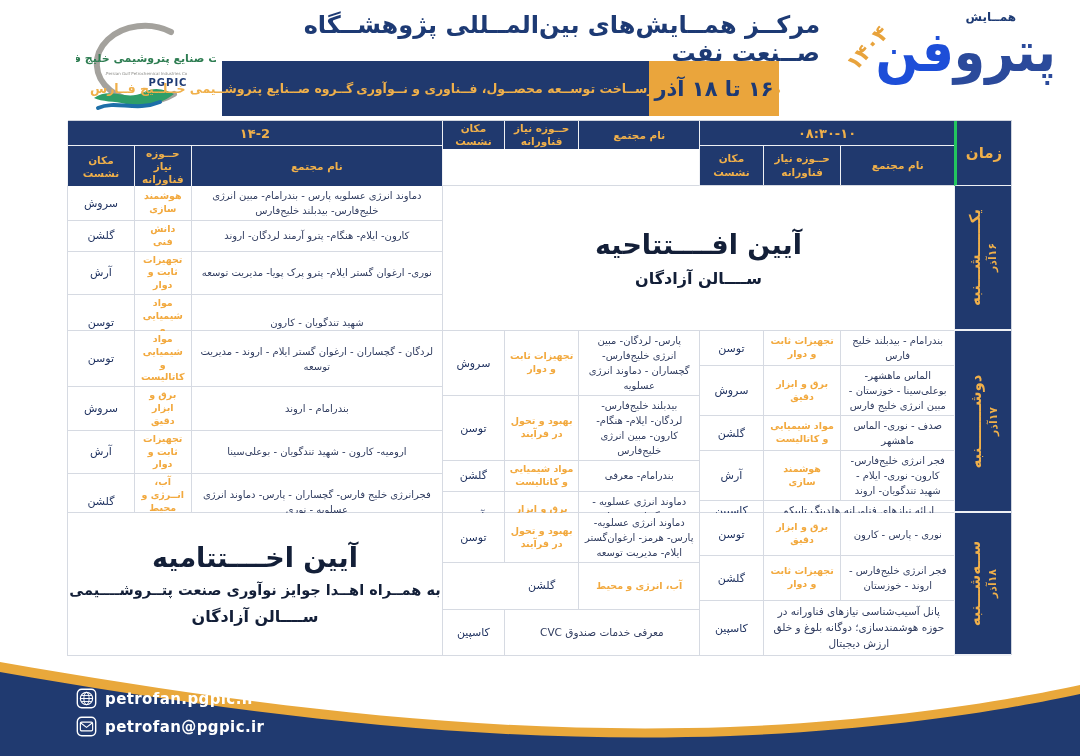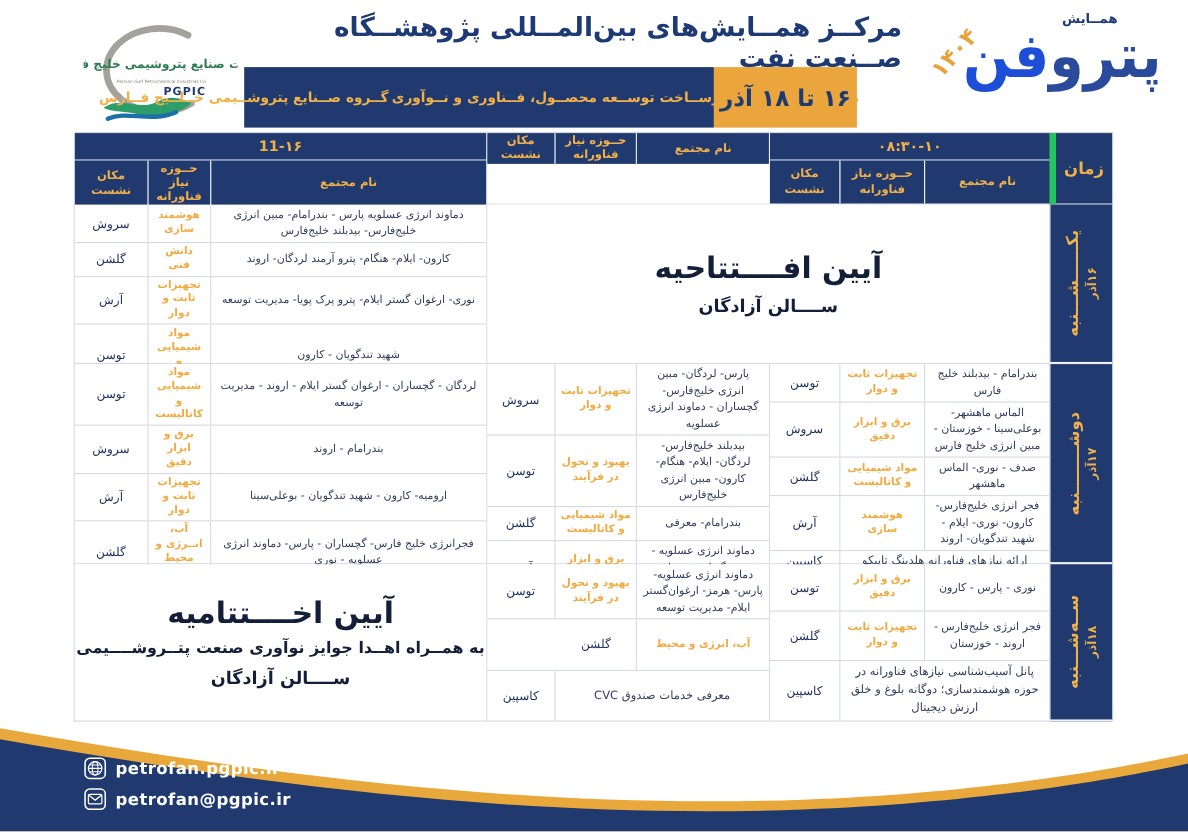--- a/index.html
+++ b/index.html
@@ -46,21 +46,21 @@
   .schedule {
     left:68px; top:120px; width:944px; height:535px;
     display:grid; direction:rtl;
     grid-template-columns:57px 255px 257px 375px;
     grid-template-rows:65px 145px 182px 143px;
     border:1px solid #cfd4de; background:#fff;
   }
   .ncell { background:#20396e; }
   .corner { grid-area:1/1; display:flex; align-items:center; justify-content:center;
             color:#f0b04a; font-size:15px; font-weight:bold;
-            border-left:6px solid #22c55e; border-bottom:1px solid #eef0f4; }
+            border-left:3px solid #22c55e; border-bottom:1px solid #eef0f4; }
   .hb { display:grid; grid-template-rows:25px 1fr; border-left:1px solid #eef0f4; border-bottom:1px solid #d6dae2; }
   .hb1 { grid-area:1/2; } .hb2 { grid-area:1/3; } .hb3 { grid-area:1/4; }
   .hb .time { grid-column:1/-1; background:#20396e; display:flex; align-items:center; justify-content:center;
               color:#f0b04a; font-weight:bold; font-size:13px; direction:ltr; unicode-bidi:bidi-override;
               border-bottom:1px solid #eef0f4; }
   .hb .cols { display:grid; }
   .hb1 .cols { grid-template-columns:113fr 78fr 64fr; }
   .hb2 .cols { grid-template-columns:120fr 75fr 62fr; }
   .hb3 .cols { grid-template-columns:251fr 57fr 67fr; }
   .hb .cols div { background:#20396e; display:flex; align-items:center; justify-content:center; text-align:center;
@@ -148,21 +148,21 @@
     </div>
   </div>
   <div class="hb hb2">
     <div class="cols">
       <div>نام مجتمع</div>
       <div>حــوزه نیاز فناورانه</div>
       <div>مکان نشست</div>
     </div>
   </div>
   <div class="hb hb3">
-    <div class="time">11-۱۶</div>
+    <div class="time">۱۴-2</div>
     <div class="cols">
       <div>نام مجتمع</div>
       <div>حــوزه نیاز فناورانه</div>
       <div>مکان نشست</div>
     </div>
   </div>
 
   <div class="daycell ncell dl1">
     <div class="rot">
         <div class="dname">یکــــــشـــنبه</div>

